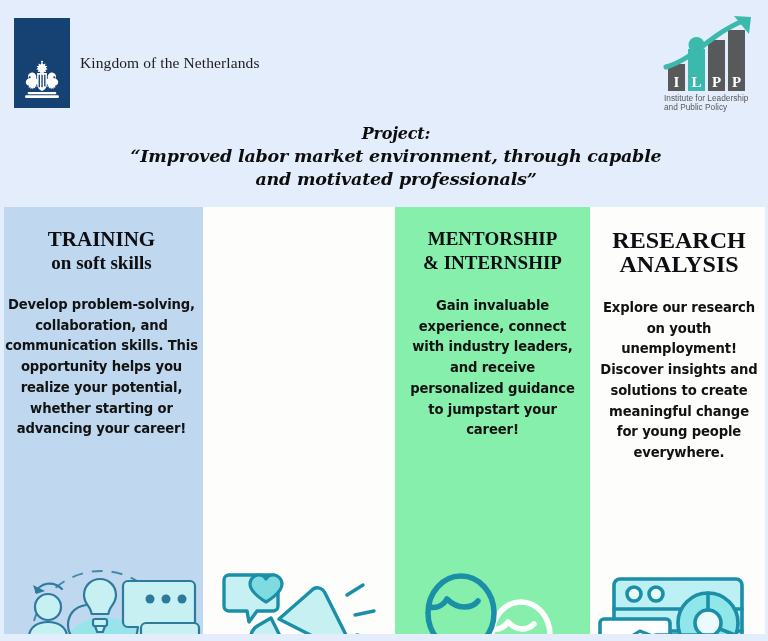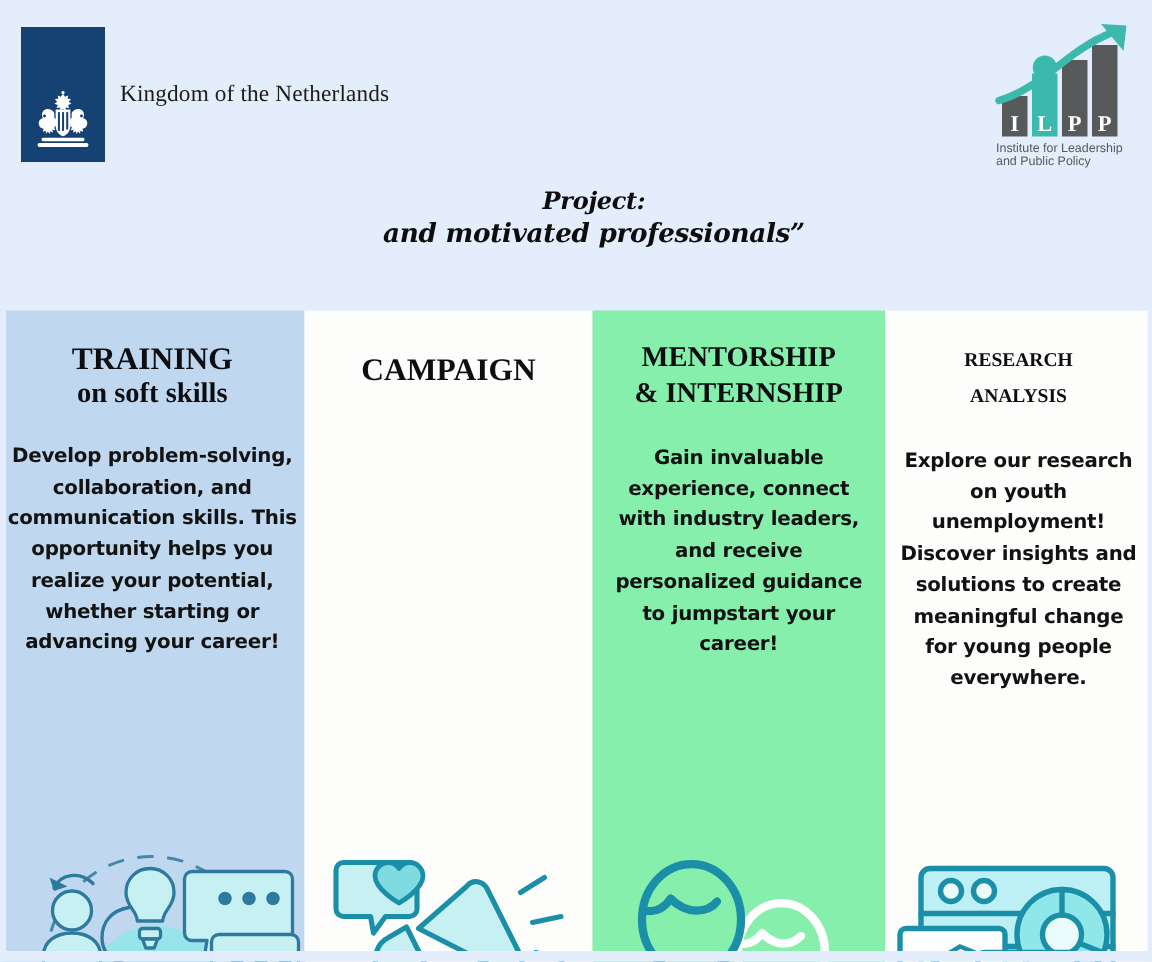--- a/index.html
+++ b/index.html
@@ -109,21 +109,21 @@
     text-align: center;
     color: #0d0d12;
     line-height: 24px;
     padding: 0 6px;
     box-sizing: border-box;
   }
   .c1 .col-heading { font-size: 21px; margin-top: 20px; }
   .c1 .col-heading .sub { font-size: 19px; }
   .c2 .col-heading { font-size: 21px; margin-top: 27px; }
   .c3 .col-heading { font-size: 19px; margin-top: 20px; }
-  .c4 .col-heading { font-size: 13px; margin-top: 21px; }
+  .c4 .col-heading { font-size: 24px; margin-top: 21px; }
 
   .col-body {
     font-family: "DejaVu Sans", sans-serif;
     font-weight: bold;
     text-align: center;
     color: #121212;
     font-size: 13.2px;
     line-height: 20.7px;
     letter-spacing: -.15px;
     box-sizing: border-box;
@@ -213,20 +213,21 @@
         </g>
         <g font-family="'Liberation Sans', sans-serif" font-size="8.3" fill="#58595b">
           <text x="8" y="89">Institute for Leadership</text>
           <text x="8" y="98">and Public Policy</text>
         </g>
       </svg>
     </div>
 
     <div id="project-title">
       <div class="title-line lead">Project:</div>
+      <div class="title-line">“Improved labor market environment, through capable</div>
       <div class="title-line">and motivated professionals”</div>
     </div>
   </div>
 
   <div id="columns">
 
     <div class="col c1">
       <div class="col-heading">
         <div>TRAINING</div>
         <div class="sub">on soft skills</div>
@@ -270,23 +271,20 @@
             <circle cx="190" cy="79" r="4.5"></circle>
           </g>
           <path d="M62 26c-9-9-22-6-26 3" fill="none" stroke="#2e7a9e" stroke-width="2.2" stroke-linecap="round"></path>
           <path d="M33 22l3 9 9-3z" fill="#2e7a9e"></path>
           <path d="M86 42c-12 2-18 10-18 20s6 16 18 18" fill="none" stroke="#2e7a9e" stroke-width="2.2" stroke-linecap="round"></path>
         </svg>
       </div>
     </div>
 
     <div class="col c2">
-      <div class="col-heading">
-        <div>CAMPAIGN</div>
-      </div>
 
       <div class="col-art">
         <svg viewBox="0 0 192 156" height="156" aria-hidden="true">
           <g fill="#c7f0f3" stroke="#1b8fa8" stroke-width="3.4" stroke-linejoin="round" stroke-linecap="round">
 
             <path d="M26 8h44a5 5 0 0 1 5 5v26a5 5 0 0 1-5 5H54l-8 11-2-11H26a5 5 0 0 1-5-5V13a5 5 0 0 1 5-5z"></path>
 
             <path d="M108 24c4-5 11-4 14 2l22 44c3 6-1 13-8 13-4 0-7-2-9-5L76 52z"></path>
 
             <path d="M56 58c-8 4-11 14-7 22s14 11 22 7l12-6-15-30z"></path>

